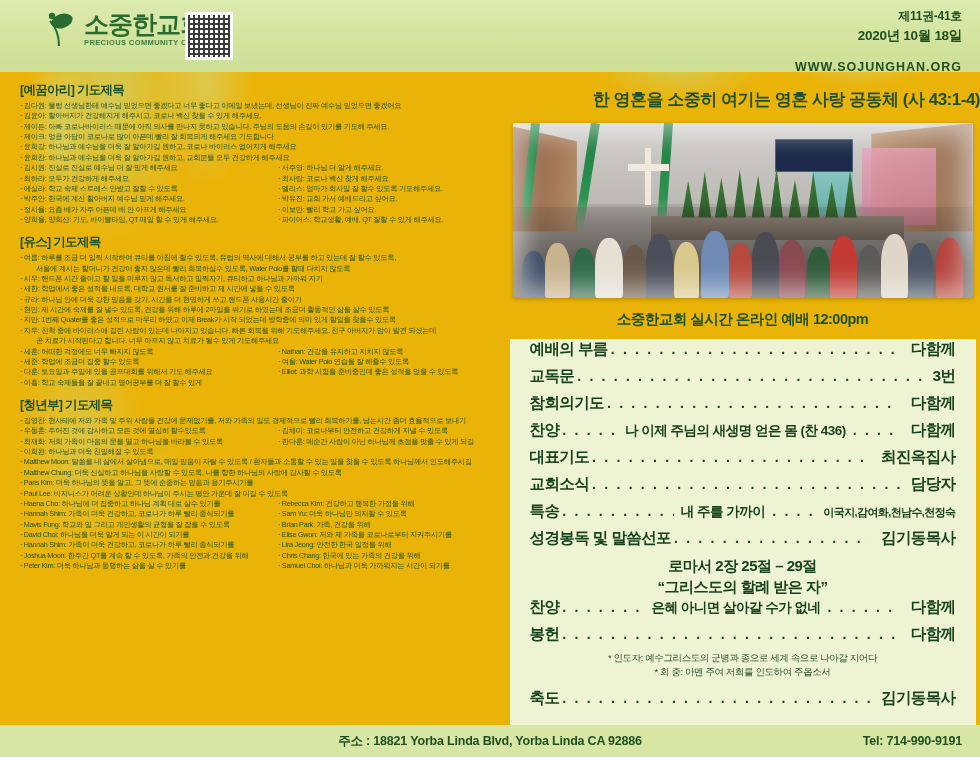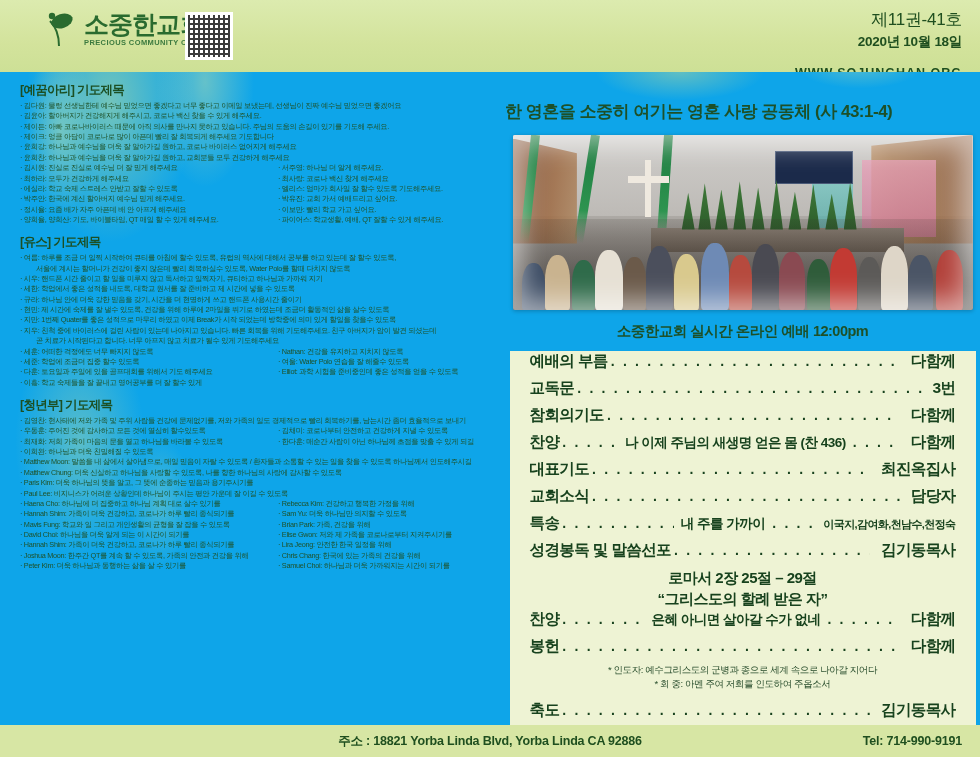--- a/index.html
+++ b/index.html
@@ -52,34 +52,34 @@
       linear-gradient(90deg, #222 50%, transparent 50%),
       linear-gradient(0deg, #222 50%, transparent 50%);
     background-size: 5px 5px, 5px 5px;
     opacity: 0.88;
   }
   .header-right {
     position: absolute; right: 18px; top: 8px;
     text-align: right; color: #1f4f1f;
   }
   .header-right .vol {
-    font-size: 17px; font-weight: normal; letter-spacing: -0.3px;
+    font-size: 12px; font-weight: bold; letter-spacing: -0.3px;
   }
   .header-right .date {
     font-size: 13.5px; font-weight: bold; margin-top: 2px; letter-spacing: -0.3px;
   }
   .header-right .url {
     font-size: 12.5px; font-weight: bold; margin-top: 15px; letter-spacing: 1px;
   }
 
   
   .page-body {
     position: absolute; left: 0; top: 72px;
     width: 980px; height: 660px;
-    background: #0ea5e9;
+    background: #eab308;
     overflow: hidden;
   }
   .bg-branch {
     position: absolute; left: 0; top: 0;
     width: 520px; height: 330px;
     background:
       radial-gradient(ellipse 120px 200px at 110px 30px, rgba(196,222,150,0.55) 0%, rgba(196,222,150,0) 70%),
       radial-gradient(ellipse 70px 150px at 205px 10px, rgba(206,228,164,0.45) 0%, rgba(206,228,164,0) 70%),
       radial-gradient(ellipse 50px 120px at 60px 60px, rgba(210,232,170,0.4) 0%, rgba(210,232,170,0) 70%);
     pointer-events: none;
@@ -119,24 +119,24 @@
   .bullet-col-wrap { display: flex; gap: 0px; }
   .bullet-col-left { width: 250px; flex: none; }
   .bullet-col-right { width: 230px; flex: none; padding-left: 8px; }
 
   
   .right-col {
     position: absolute; left: 505px; top: 0px;
     width: 475px;
   }
   .verse-banner {
-    text-align: left;
+    text-align: right;
     font-size: 17px; font-weight: bold; color: #1d5028;
     letter-spacing: -0.5px;
-    padding-top: 28px;
+    padding-top: 16px;
   }
   .photo-frame {
     margin: 12px auto 0 auto;
     width: 460px; height: 175px;
     position: relative;
     overflow: hidden;
     border-radius: 2px;
     box-shadow: 0 1px 4px rgba(0,0,0,0.25);
   }
   .photo-sky {

